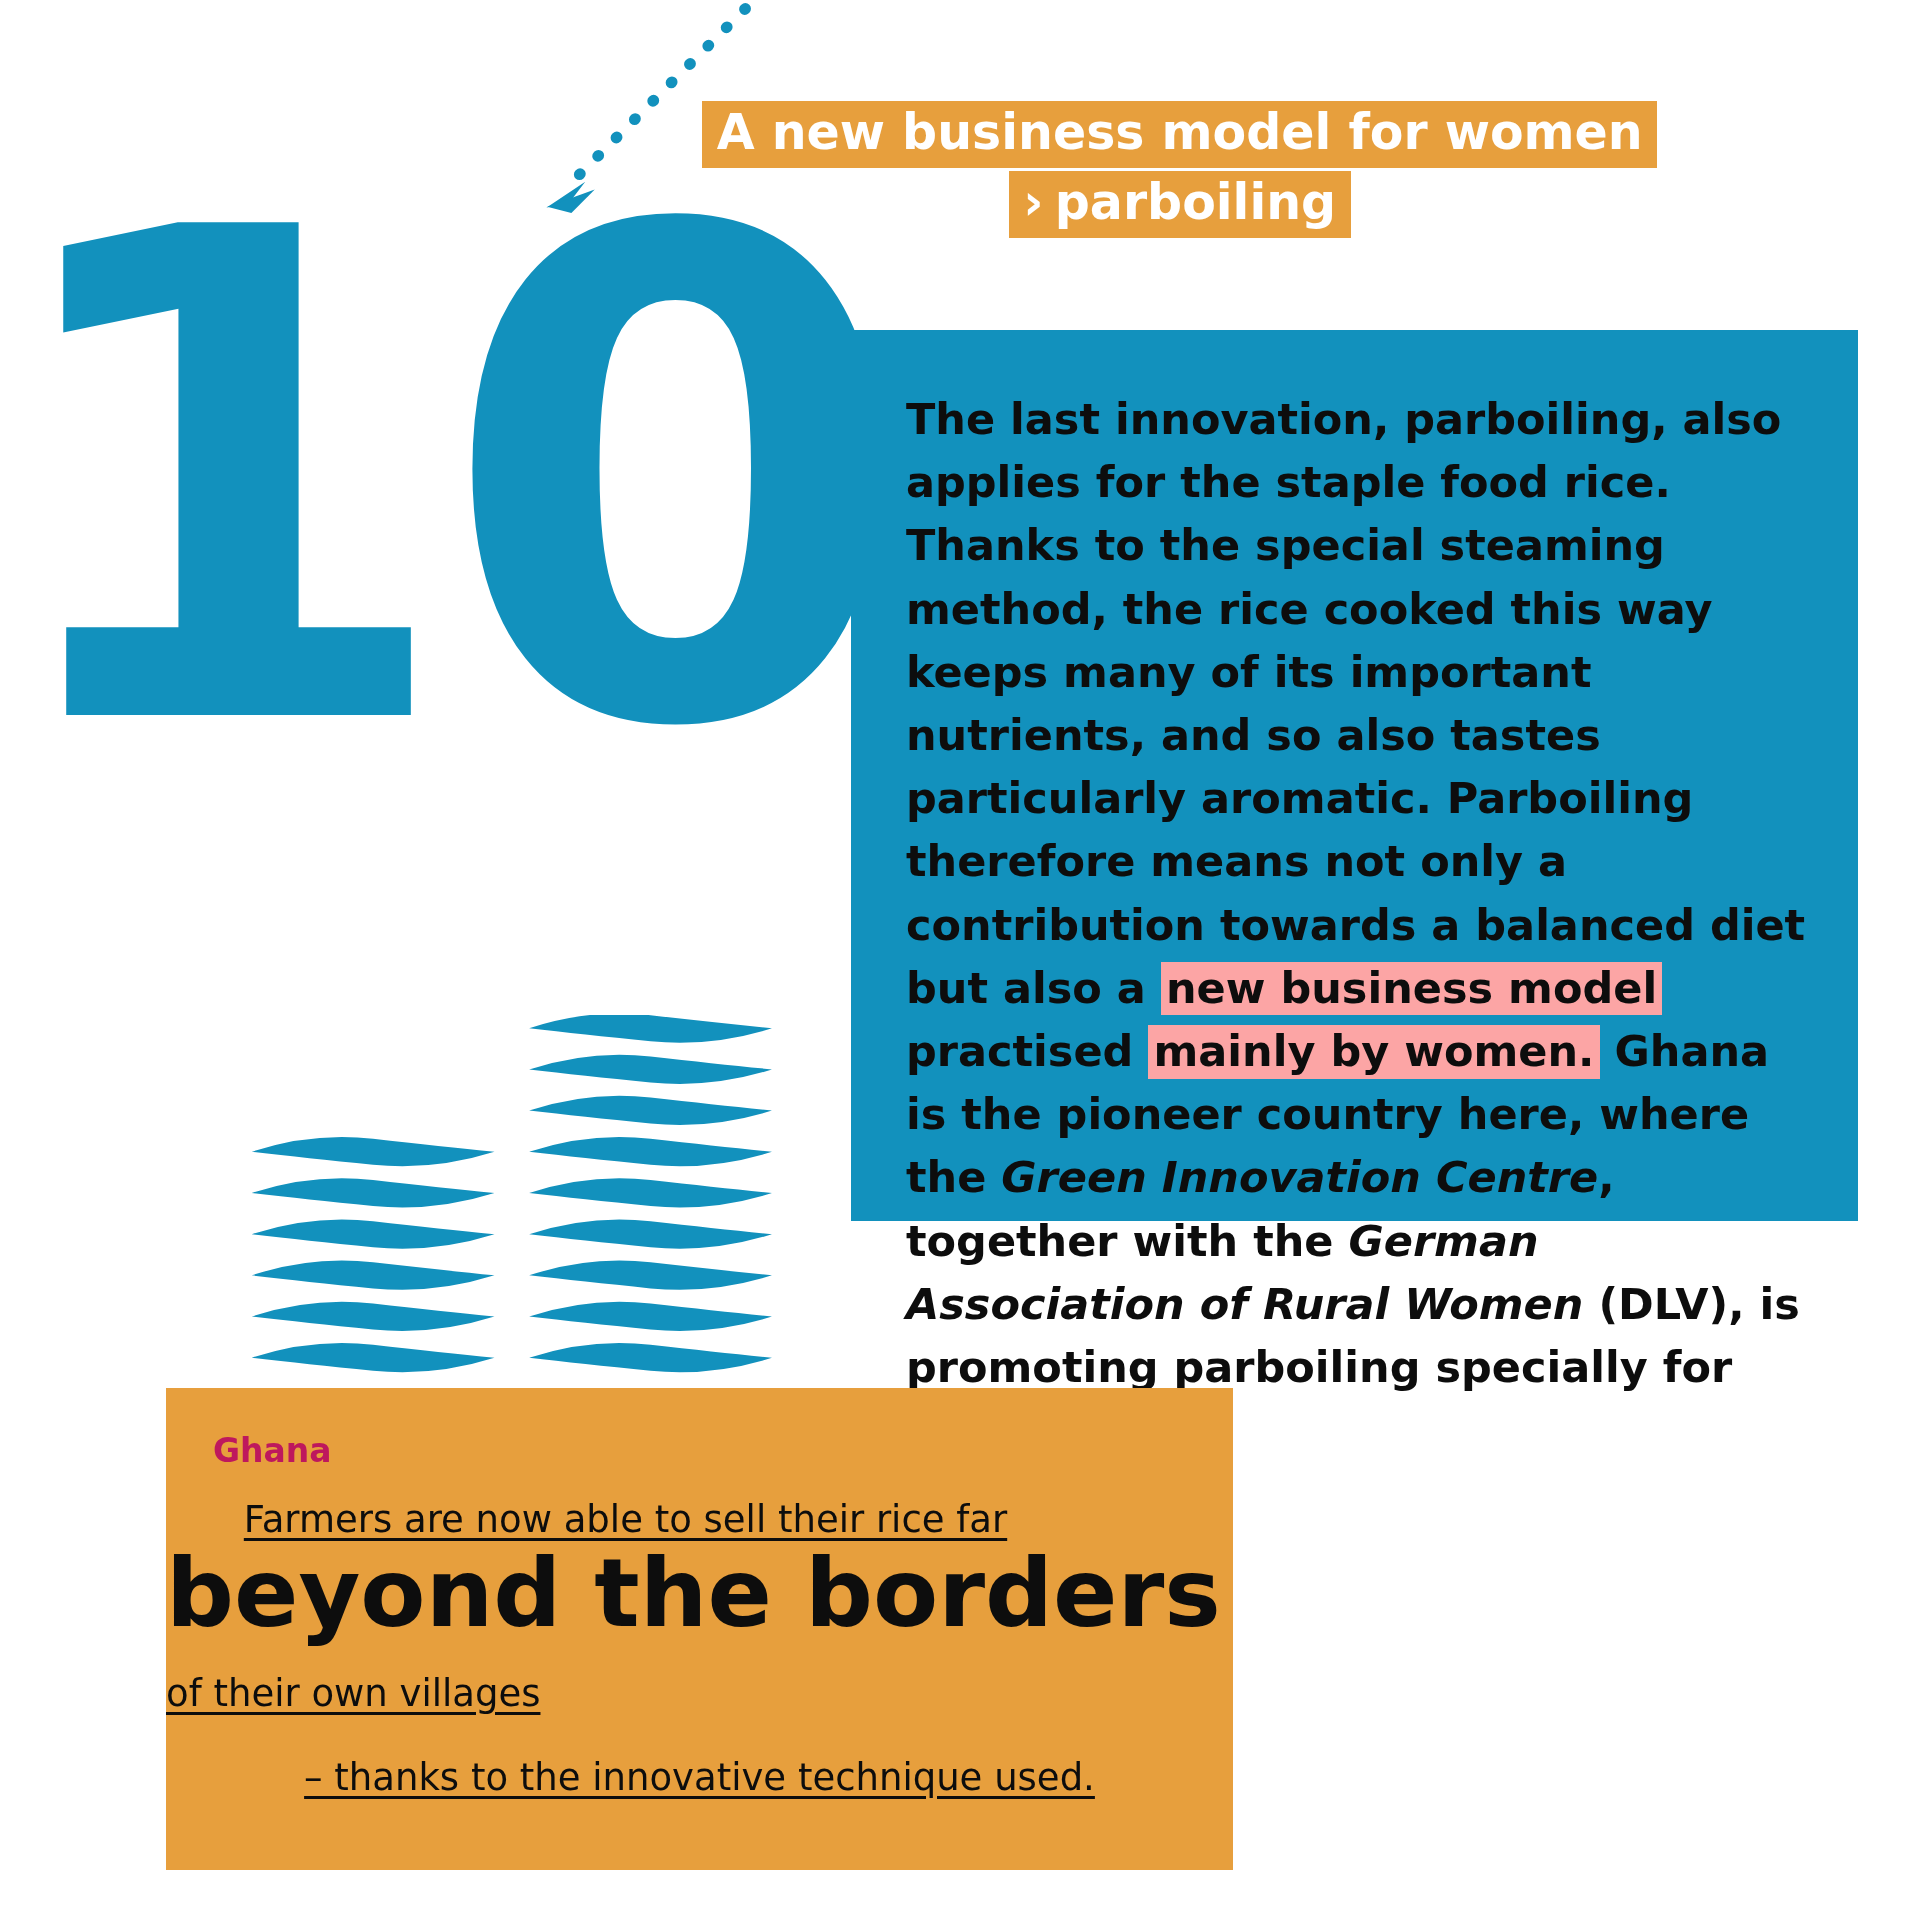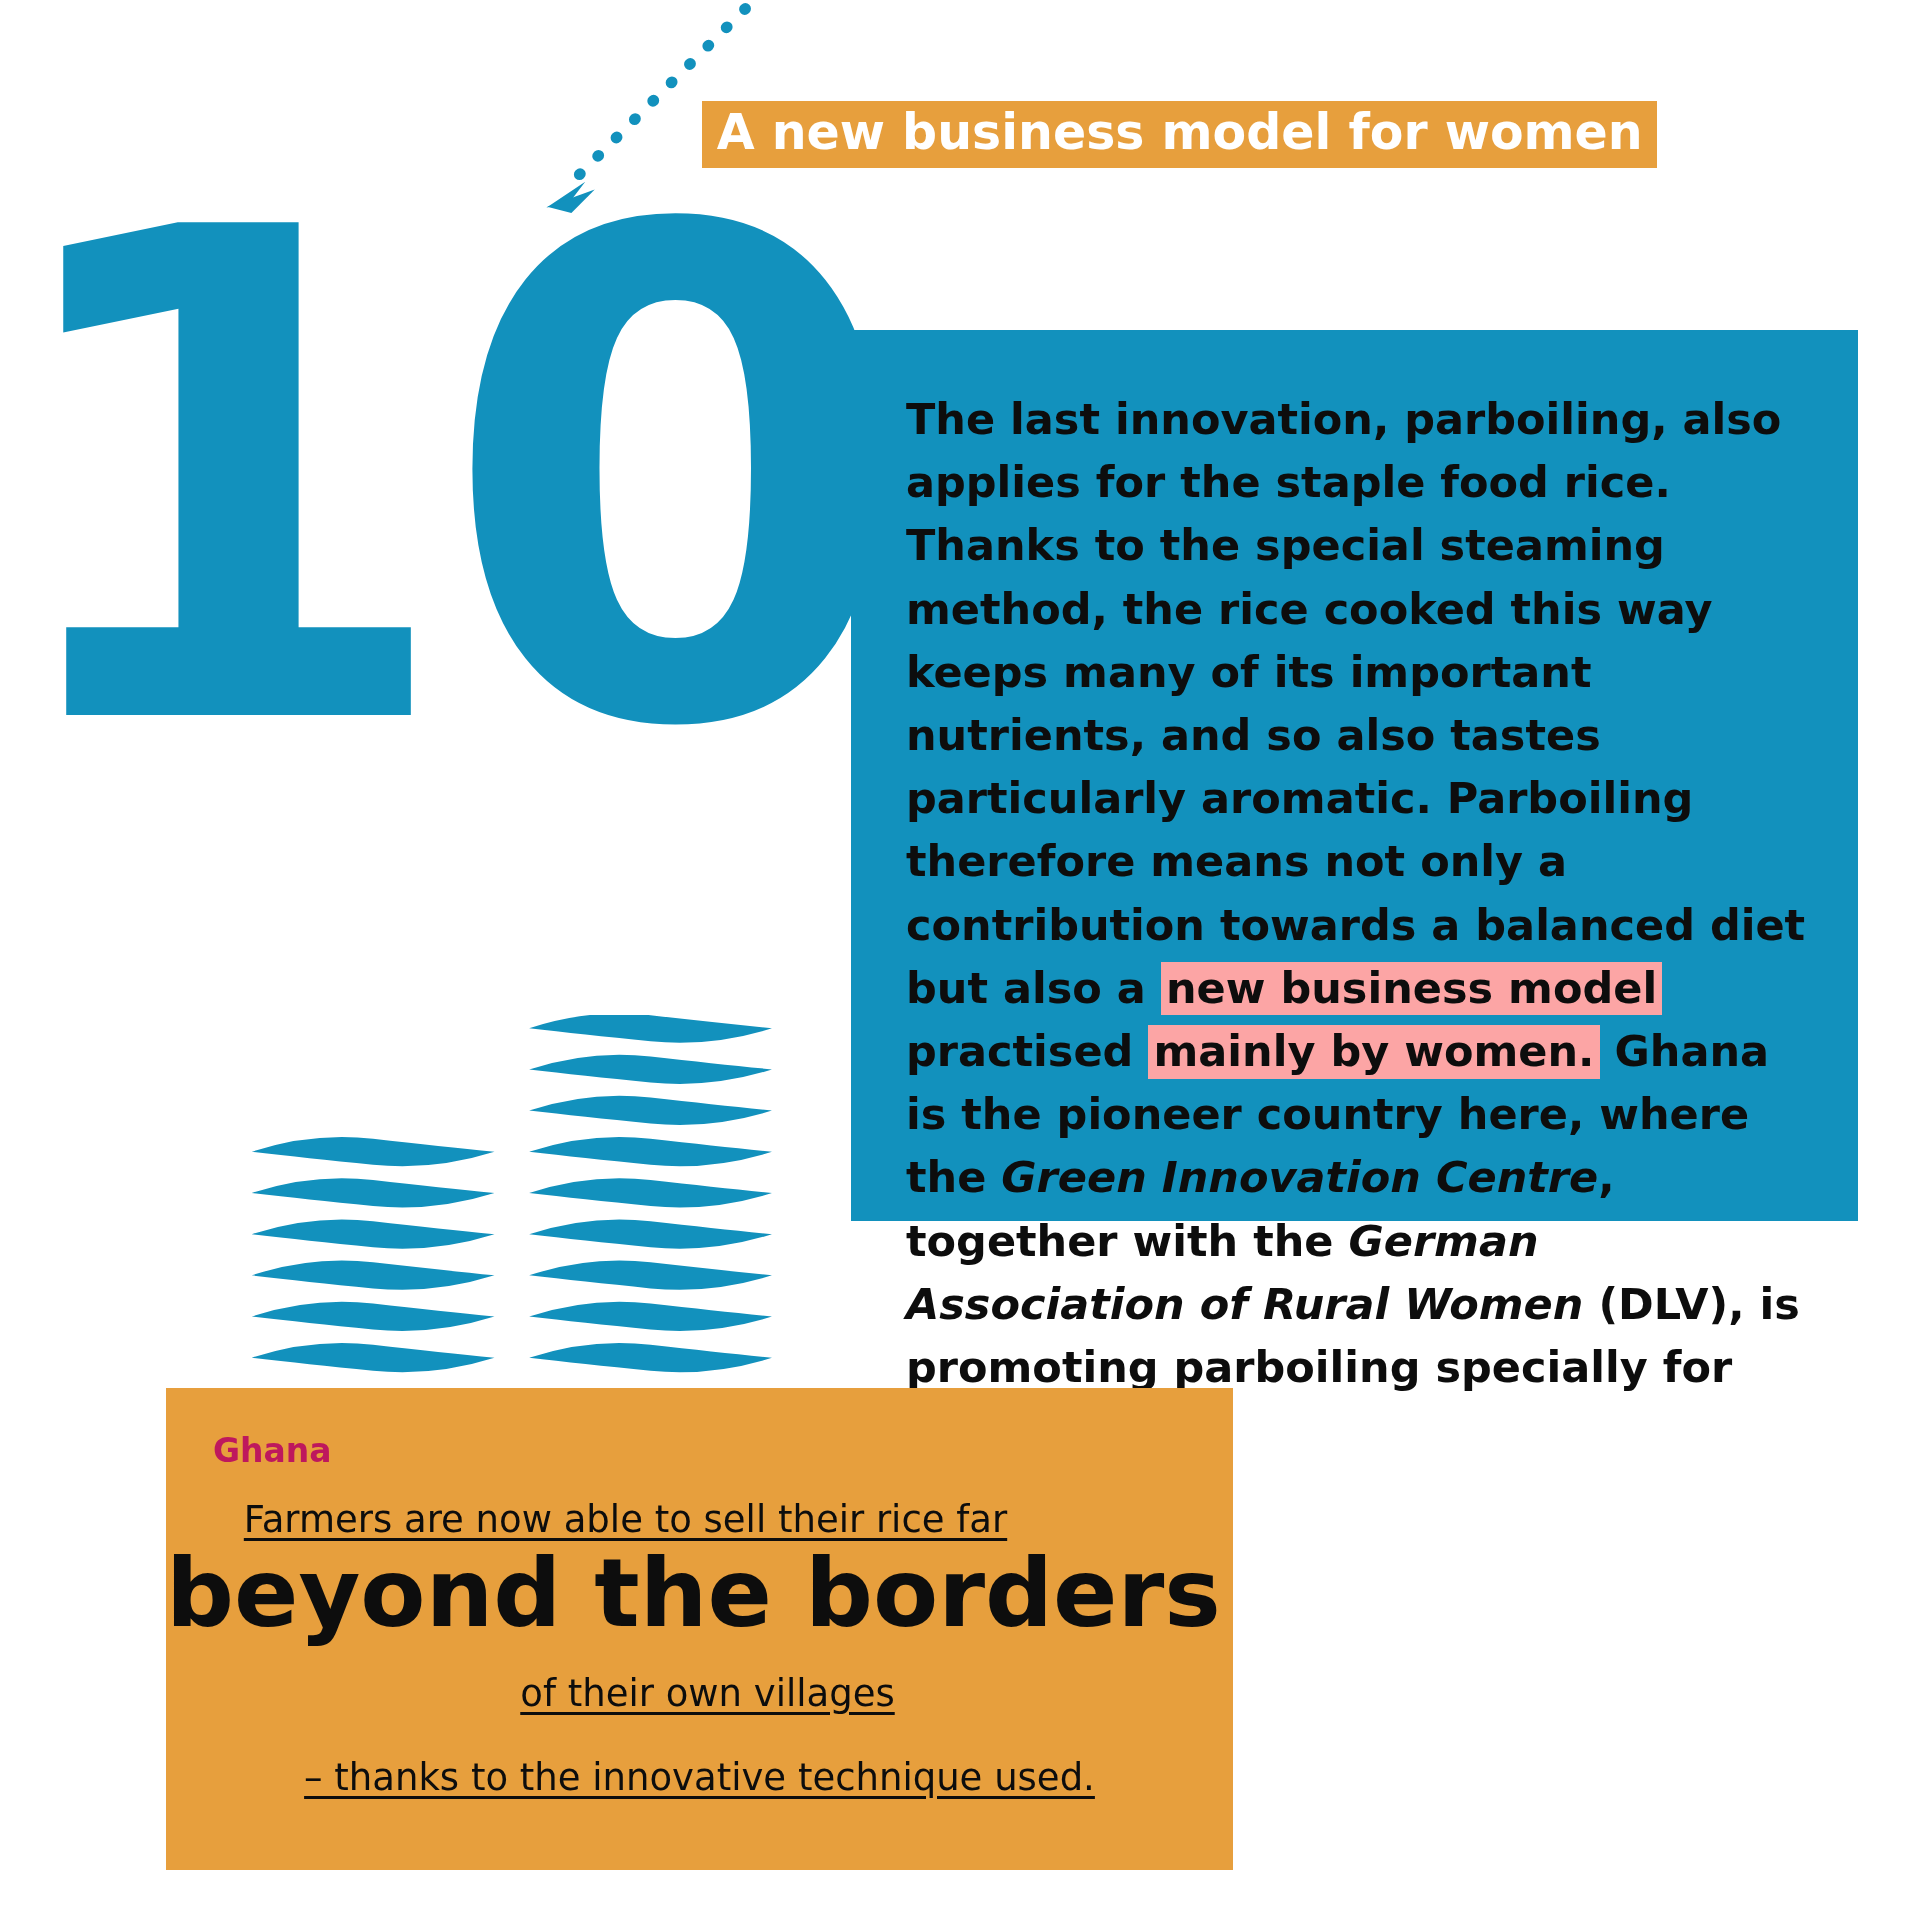--- a/index.html
+++ b/index.html
@@ -143,25 +143,24 @@
     top: 1544px;
     width: 1067px;
     font-size: 95px;
     font-weight: bold;
     line-height: 1.05;
   }
   #cap-2 {
     left: 166px;
     top: 1672px;
     width: 1067px;
-    text-align: center;
+    text-align: left;
     font-size: 37px;
     text-decoration: underline;
     text-underline-offset: 6px;
-    padding-left: 8px;
   }
   #cap-3 {
     left: 166px;
     top: 1724px;
     width: 1067px;
     text-align: center;
     font-size: 37px;
     text-decoration: underline;
     text-underline-offset: 6px;
     margin-top: 32px;
@@ -175,20 +174,21 @@
 <svg id="arrow-svg" viewBox="0 0 560 520" xmlns="http://www.w3.org/2000/svg">
   <g stroke="#1291bd" stroke-width="26" stroke-linecap="round" stroke-dasharray="2 58" fill="none">
     <path d="M520 20 L110 430"></path>
   </g>
   <polygon points="60,480 150,420 112,470 160,452" fill="#1291bd"></polygon>
   <polygon points="62,478 172,438 118,492" fill="#1291bd"></polygon>
 </svg>
 
 <div id="heading">
   <div class="chip">A new business model for women</div>
+  <div class="chip second"><span class="chev">›</span><span>parboiling</span></div>
 </div>
 
 <div id="blue-panel"></div>
 <div id="blue-text"><span>The last innovation, parboiling, also applies for the staple food rice. Thanks to the special steaming method, the rice cooked this way keeps many of its important nutrients, and so also tastes particularly aromatic. Parboiling therefore means not only a contribution towards a balanced diet but also a </span><span class="hl">new business model</span><span> practised </span><span class="hl">mainly by women.</span><span> Ghana is the pioneer country here, where the </span><span class="it">Green Innovation Centre</span><span>, together with the </span><span class="it">German Association of Rural Women</span><span> (DLV), is promoting parboiling specially for women.</span></div>
 
 <svg id="stacks" viewBox="0 0 1400 880" xmlns="http://www.w3.org/2000/svg">
   <g fill="#1291bd">
 
     <g>
       <path d="M20 790 q140 -46 280 -30 q160 18 280 30 q-140 44 -280 30 q-160 -16 -280 -30 z" transform="translate(0,0)"></path>

